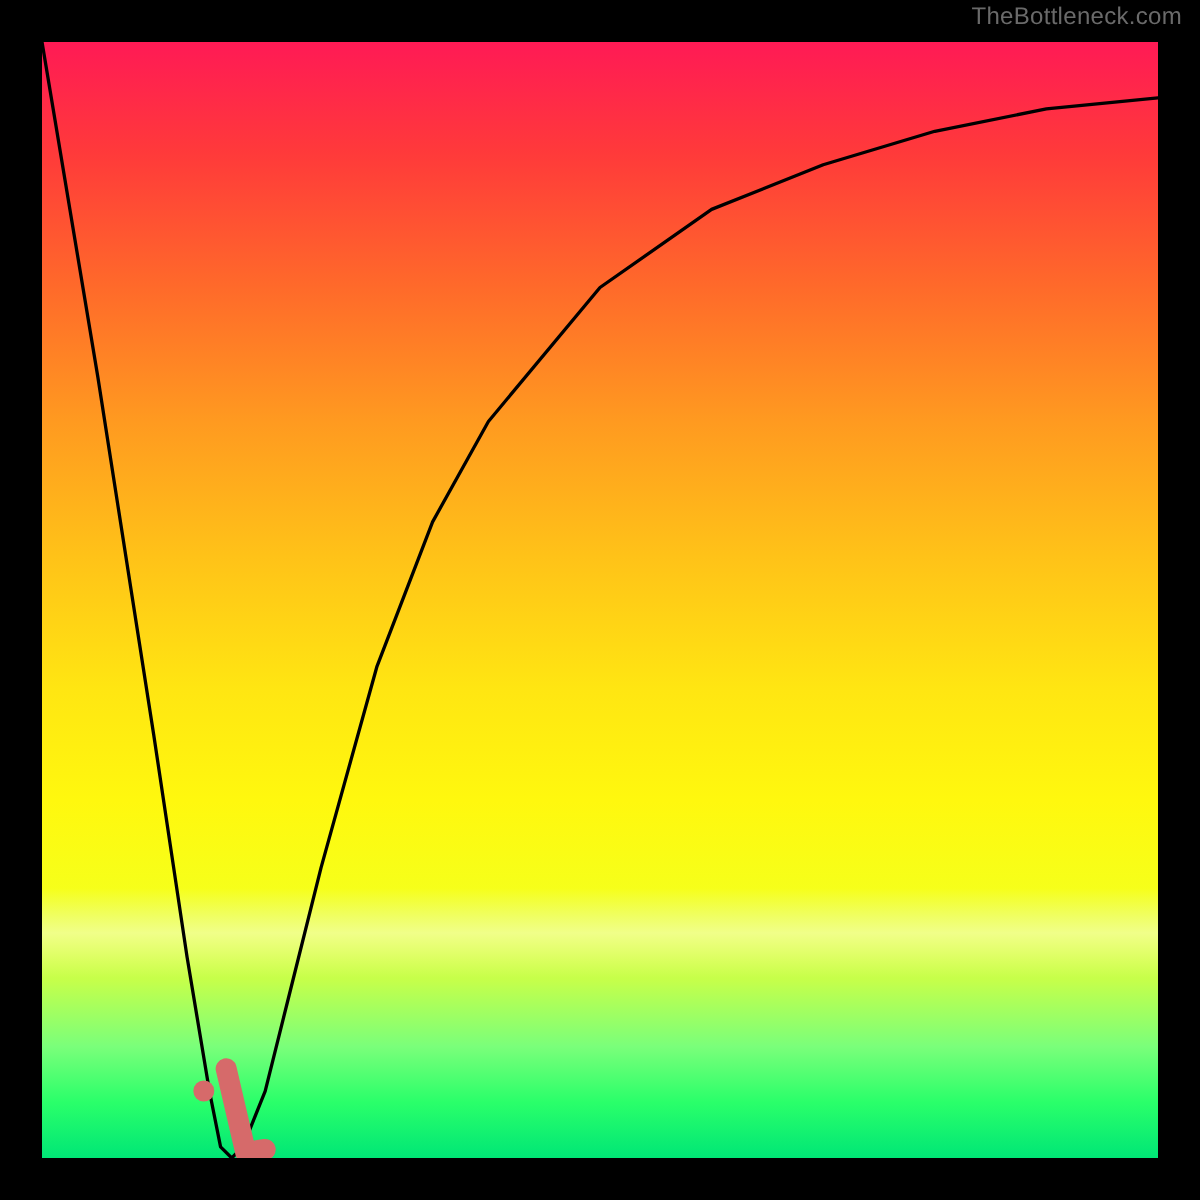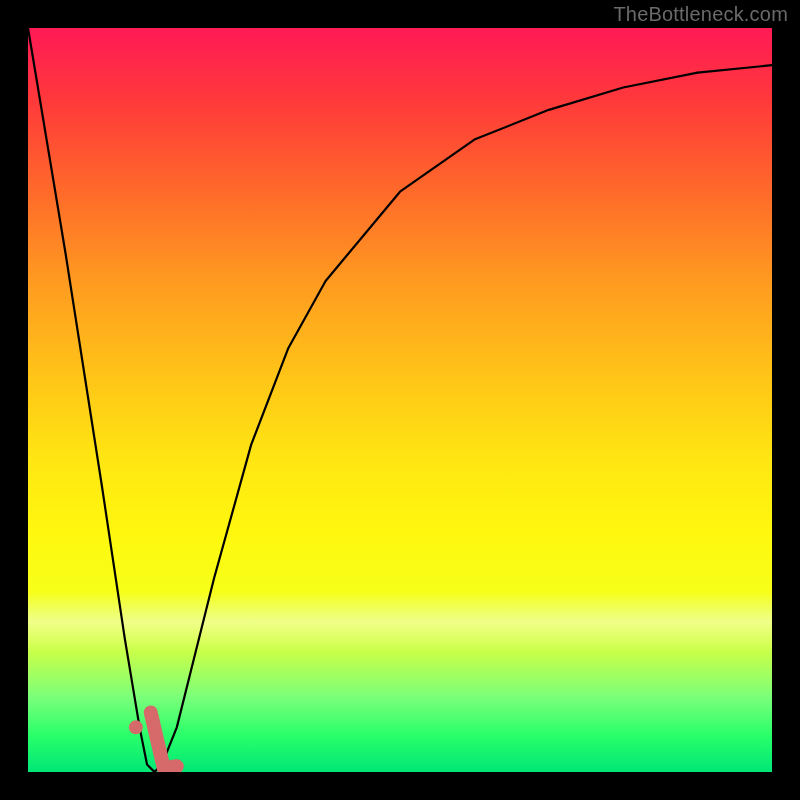--- a/index.html
+++ b/index.html
@@ -48,21 +48,21 @@
   .svg-overlay {
     position: absolute;
     inset: 0;
   }
   .watermark {
     position: absolute;
     top: 3px;
     right: 12px;
     color: #6a6a6a;
     font-family: Arial, Helvetica, sans-serif;
-    font-size: 20px;
+    font-size: 16px;
     font-weight: 500;
     letter-spacing: 0.2px;
     user-select: none;
   }
 </style>
 </head>
 <body>
 
 <div class="outer">
 

